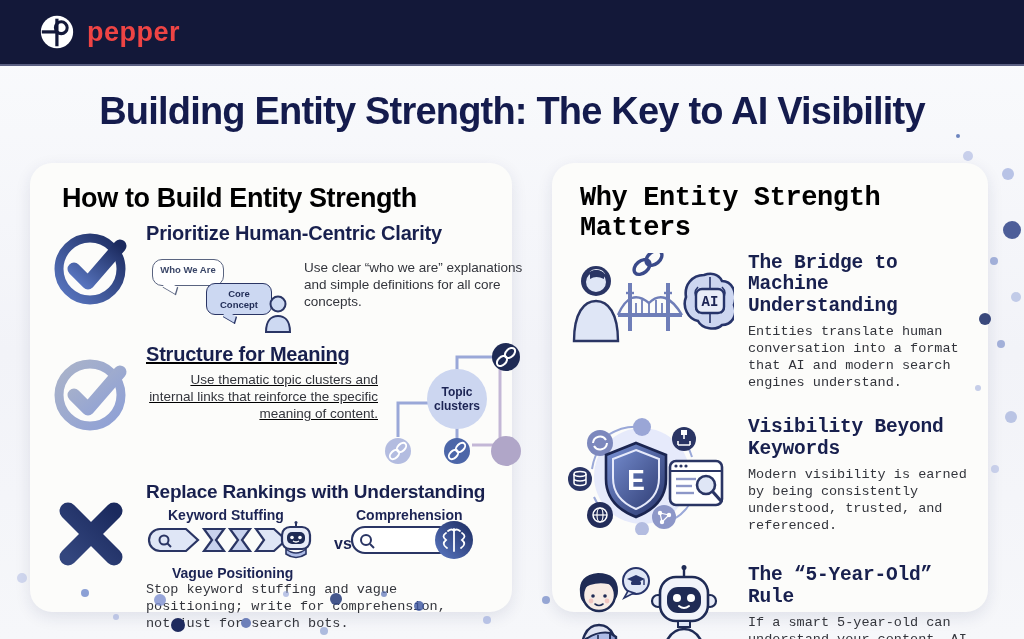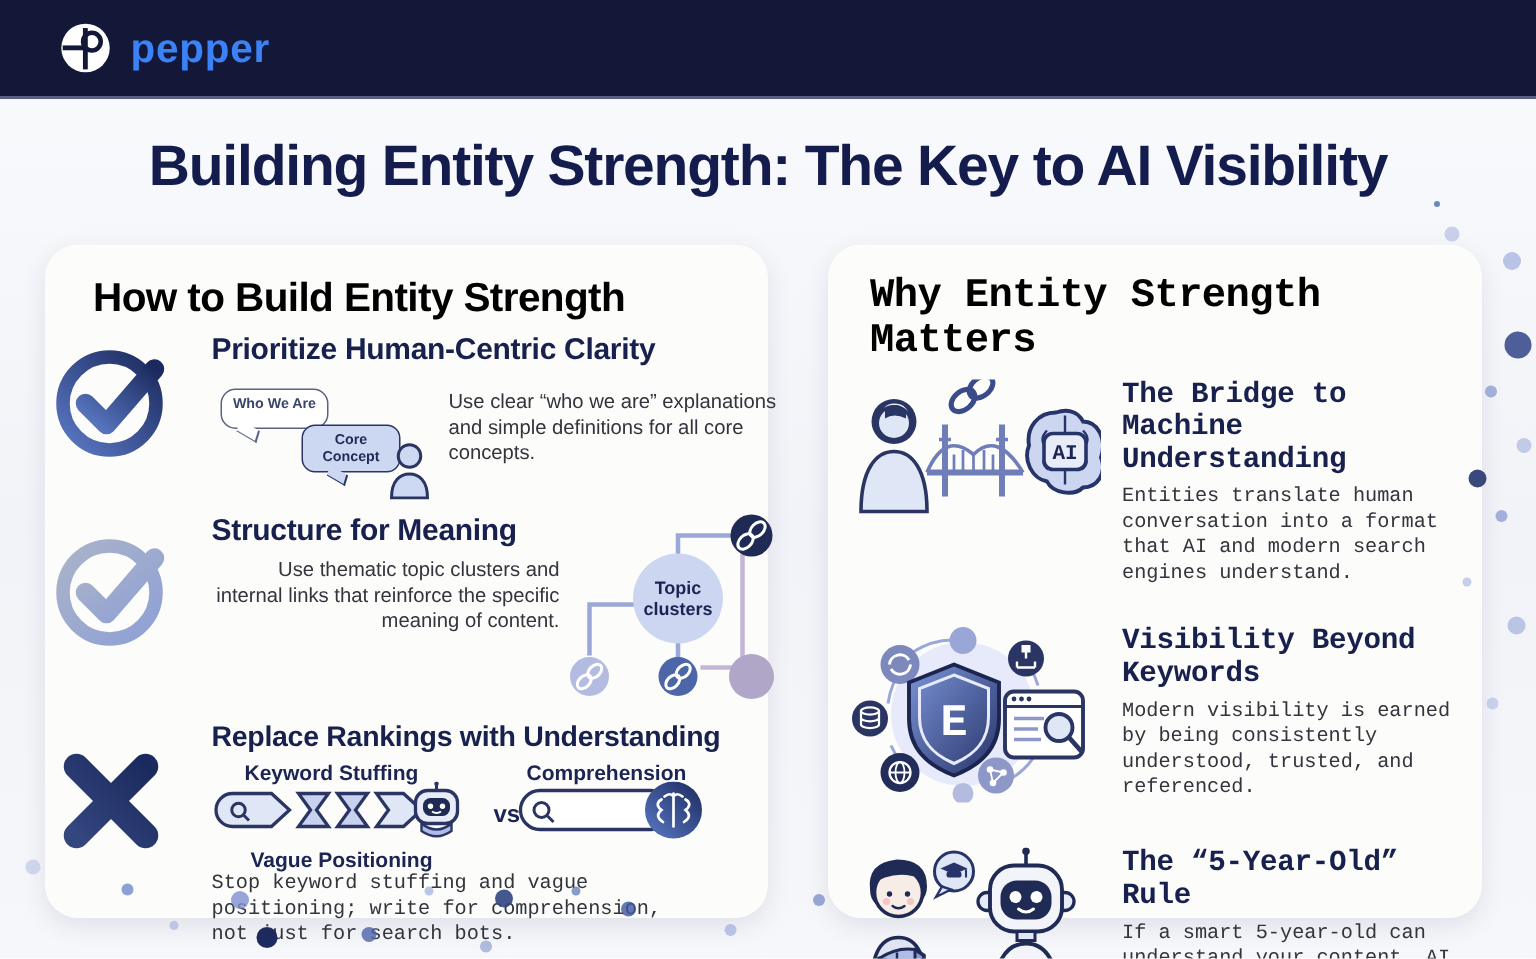--- a/index.html
+++ b/index.html
@@ -6,37 +6,37 @@
   html,body { width:1024px; height:639px; overflow:hidden; }
   body { font-family:"Liberation Sans", sans-serif; }
   #stage { position:relative; width:1024px; height:639px;
            background:linear-gradient(180deg,#fafbfd 0%, #f2f3f8 55%, #f6f7fa 100%); }
 
   
   .topbar { position:absolute; left:0; top:0; width:1024px; height:66px;
             background:#131839; border-bottom:2px solid #5a5f82;
             display:flex; align-items:center; padding-left:38px; }
   .logo-wrap { display:flex; align-items:center; gap:11px; }
-  .logo-text { color:#3b82f6; font-size:27px; font-weight:600; letter-spacing:.5px; }
+  .logo-text { color:#ef4444; font-size:27px; font-weight:600; letter-spacing:.5px; }
 
   
   .main-title { position:absolute; left:0; top:90px; width:1024px; text-align:center;
                 font-size:38px; font-weight:800; color:#141b4d; letter-spacing:-.8px; }
 
   
   .card { position:absolute; top:163px; height:449px; background:#fcfcfa;
           border-radius:22px; box-shadow:0 5px 16px rgba(25,35,90,.10); }
   .card.left  { left:30px;  width:482px; }
   .card.right { left:552px; width:436px;font-family:Liberation Mono, monospace; }
   .card h2 { font-size:27px; font-weight:800; color:#000000; letter-spacing:-.4px; }
   .card.left  h2 { margin:20px 0 6px 32px; }
   .card.right h2 { margin:20px 0 10px 28px; }
 
   
-  .lrow { display:grid; grid-template-columns:96px 1fr; column-gap:12px; padding-left:3px; }
+  .lrow { display:grid; grid-template-columns:96px 1fr; padding-left:20px; }
   .item-title { font-size:20px; font-weight:800; color:#18204e; letter-spacing:-.2px; }
   .item-body  { font-size:13.5px; color:#33353c; line-height:1.26; }
 
   .r1 { margin-top:8px; }
   .r1 .flex { display:flex; gap:10px; margin-top:6px; }
   .bubbles { position:relative; width:148px; height:82px; flex:0 0 148px; }
   .bubble1 { position:absolute; left:6px; top:8px; width:72px; background:#fff;
              border:1.5px solid #5a6480; border-radius:10px; padding:4px 4px 10px;
              font-size:9.5px; font-weight:700; color:#3a4668; text-align:center; }
   .bubble1:after { content:""; position:absolute; left:12px; bottom:-8px; width:10px; height:10px;
@@ -44,21 +44,21 @@
              transform:skewX(35deg) rotate(-45deg); }
   .bubble2 { position:absolute; left:60px; top:32px; width:66px; background:#ccd8f2;
              border:1.5px solid #2a3564; border-radius:9px; padding:4px 2px;
              font-size:9.5px; font-weight:700; color:#1f2b55; text-align:center; }
   .bubble2:after { content:""; position:absolute; left:18px; bottom:-8px; width:9px; height:9px;
              background:#ccd8f2; border-left:1.5px solid #2a3564; border-bottom:1.5px solid #2a3564;
              transform:skewX(35deg) rotate(-45deg); }
   .r1 .item-body { width:226px; margin-top:8px; }
 
   .r2 { margin-top:10px; }
-  .r2 .flex { display:flex; gap:4px; }
+  .r2 .flex { display:flex; gap:4px;text-decoration:underline; }
   .r2 .txt { width:232px; }
   .r2 .item-body { margin-top:5px;text-align:right; }
 
   .r3 { margin-top:12px; }
   .r3 .illus { position:relative; width:330px; height:76px; margin-top:2px; }
   .mini-label { position:absolute; font-size:14px; font-weight:800; color:#1c2454; }
   .vs-text { position:absolute; left:188px; top:30px; font-size:16px; font-weight:800; color:#1c2454; }
   .r3 .item-body { margin-top:0; width:330px;font-family:Liberation Mono, monospace; }
 
   

